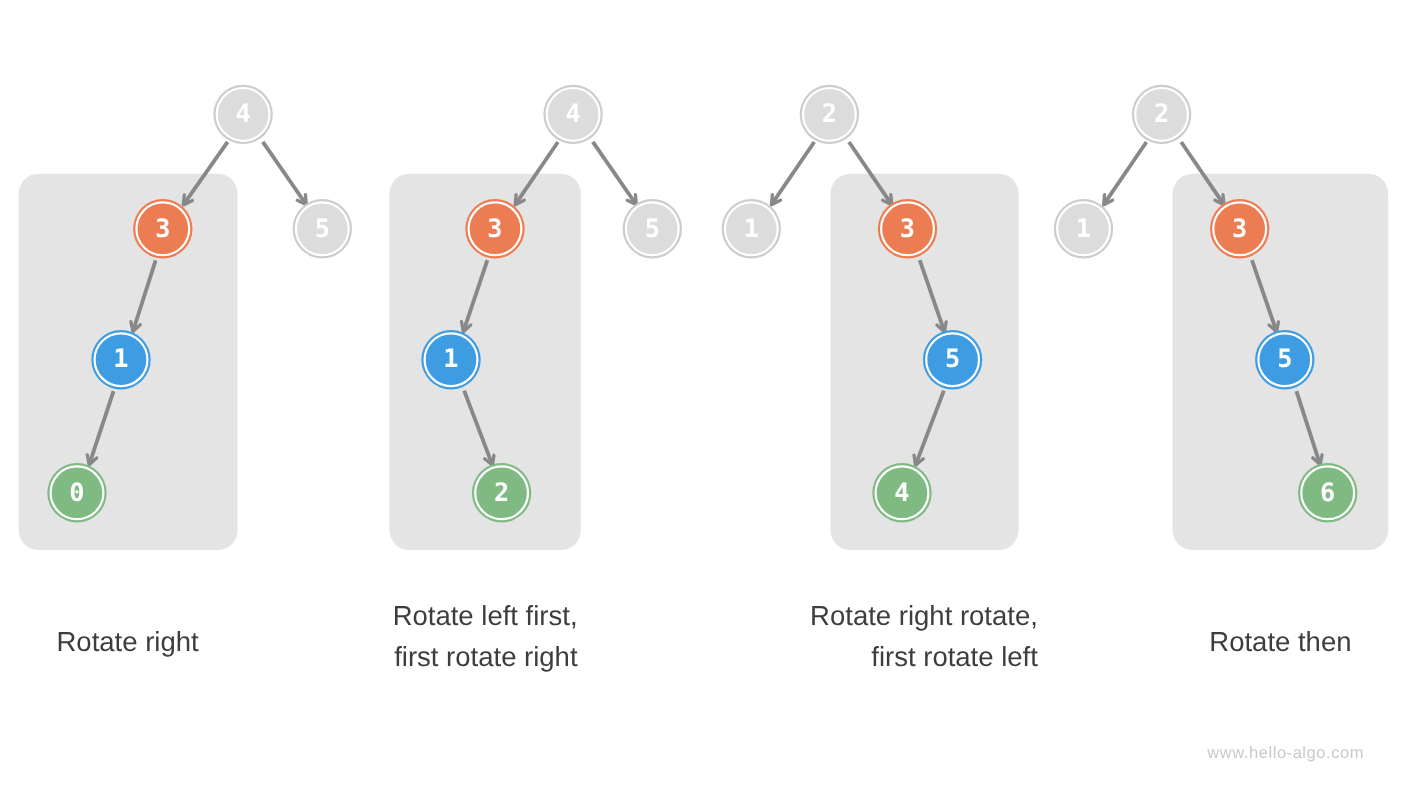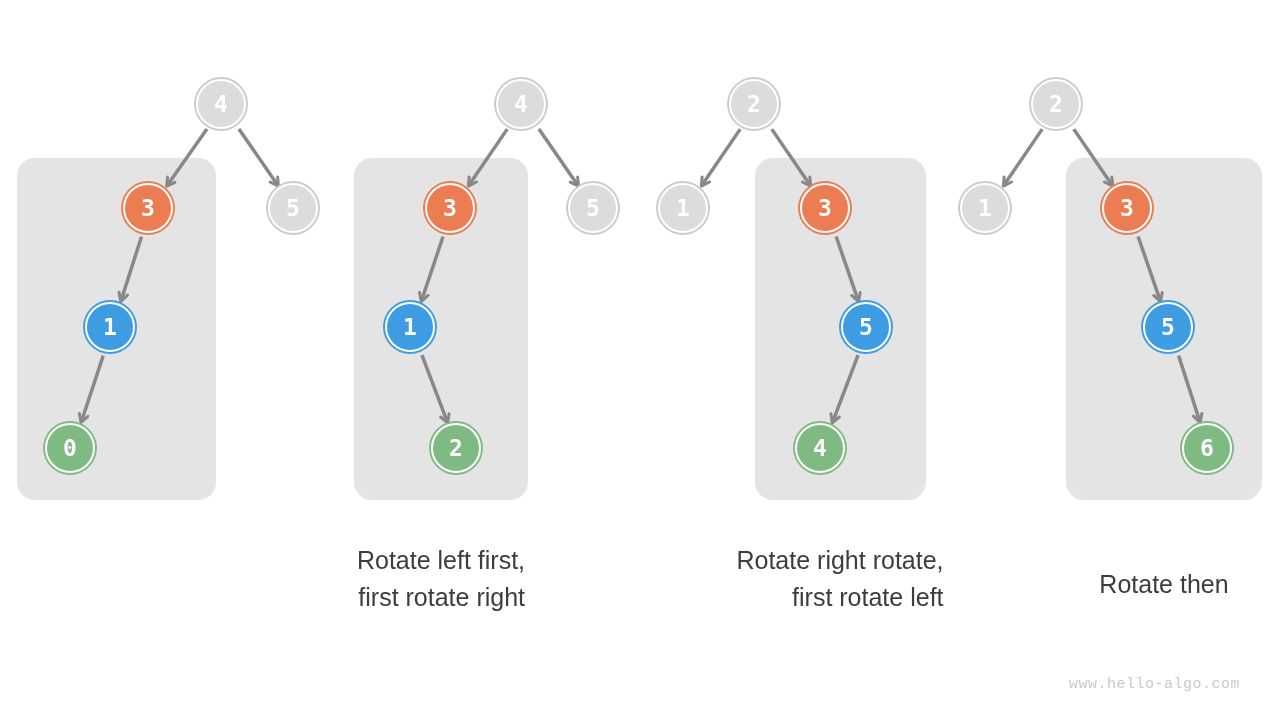--- a/index.html
+++ b/index.html
@@ -51,21 +51,21 @@
     text-align: right;
     font-size: 25px;
     line-height: 37px;
     white-space: nowrap;
     z-index: 1;
   }
   #watermark {
     position: absolute;
     right: 40px;
     top: 676px;
-    font-family: Liberation Mono, monospace;
+    font-family: Liberation Sans, sans-serif;
     font-size: 15px;
     letter-spacing: 0.5px;
     z-index: 1;
   }
 </style>
 </head>
 <body>
 
 <div id="canvas" style="background: rgb(255, 255, 255);">
   <svg id="edges-layer" width="1280" height="720">
@@ -100,20 +100,23 @@
       <span class="node-value" style="color: rgb(255, 255, 255);">3</span>
     </div>
     <div class="tree-node" style="left: 268px; top: 183px; background: rgb(220, 220, 220); box-shadow: rgb(204, 204, 204) 0px 0px 0px 2px;">
       <span class="node-value" style="color: rgb(255, 255, 255);">5</span>
     </div>
     <div class="tree-node" style="left: 85px; top: 302px; background: rgb(61, 156, 226); box-shadow: rgb(61, 156, 226) 0px 0px 0px 2px;">
       <span class="node-value" style="color: rgb(255, 255, 255);">1</span>
     </div>
     <div class="tree-node" style="left: 45px; top: 423px; background: rgb(127, 186, 131); box-shadow: rgb(127, 186, 131) 0px 0px 0px 2px;">
       <span class="node-value" style="color: rgb(255, 255, 255);">0</span>
+    </div>
+    <div class="tree-caption" style="left: 116px; top: 584px; color: rgb(61, 61, 61);">
+      <div>Rotate right</div>
     </div>
     <div class="highlight-box" style="left: 354px; top: 158px; width: 174px; height: 342px; background: rgb(228, 228, 228);"></div>
     <div class="tree-node" style="left: 496px; top: 79px; background: rgb(220, 220, 220); box-shadow: rgb(204, 204, 204) 0px 0px 0px 2px;">
       <span class="node-value" style="color: rgb(255, 255, 255);">4</span>
     </div>
     <div class="tree-node" style="left: 425px; top: 183px; background: rgb(236, 124, 81); box-shadow: rgb(236, 124, 81) 0px 0px 0px 2px;">
       <span class="node-value" style="color: rgb(255, 255, 255);">3</span>
     </div>
     <div class="tree-node" style="left: 568px; top: 183px; background: rgb(220, 220, 220); box-shadow: rgb(204, 204, 204) 0px 0px 0px 2px;">
       <span class="node-value" style="color: rgb(255, 255, 255);">5</span>

